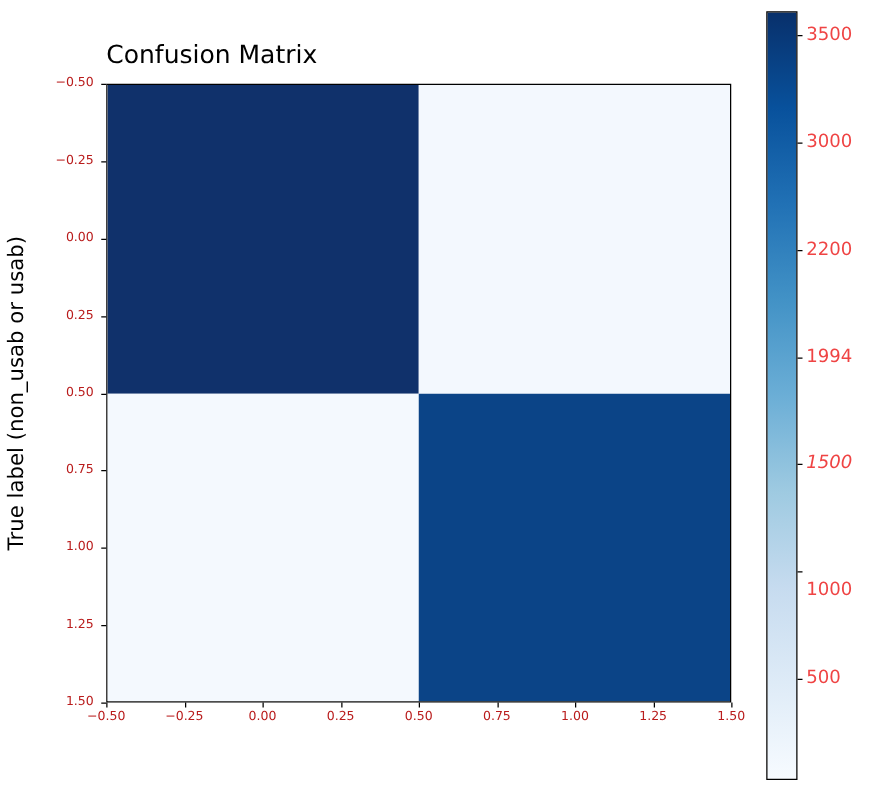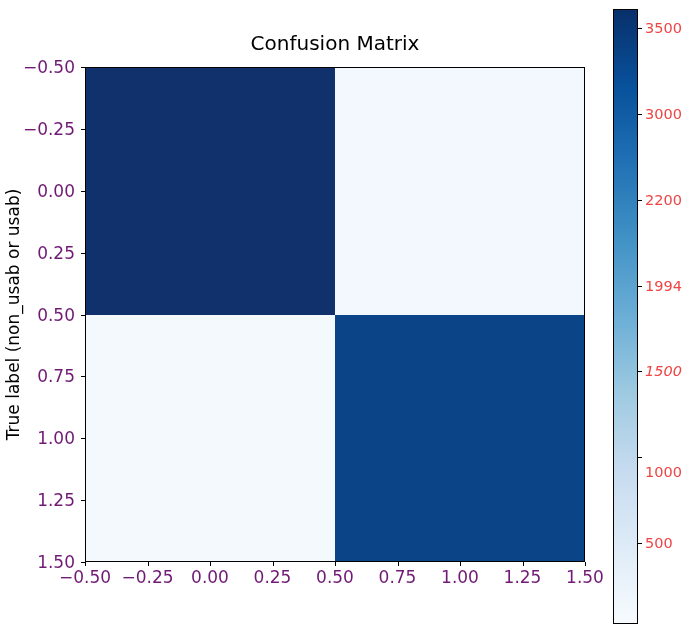--- a/index.html
+++ b/index.html
@@ -21,21 +21,20 @@
     width: 700px; height: 636px;
     background: #ffffff;
   }
 
   
   #chart-title {
     position: absolute;
     left: 85px;
     top: 33px;
     width: 500px;
-    text-align: center;
     font-size: 20px;
     color: #000000;
     line-height: 1;
     white-space: nowrap;
   }
 
   
   #plot-area {
     position: absolute;
     left: 85px;
@@ -69,22 +68,22 @@
     height: 3.6px;
     top: 562px;
   }
   .tick-mark.y {
     height: 1.1px;
     width: 3.6px;
     left: 81.4px;
   }
   .tick-label {
     position: absolute;
-    font-size: 17px;
-    color: #701a75;
+    font-size: 10px;
+    color: #b91c1c;
     white-space: nowrap;
     line-height: 1;
   }
   .tick-label.x {
     top: 569px;
     transform: translateX(-50%);
     text-align: center;
   }
   .tick-label.y {
     right: 625px; 

